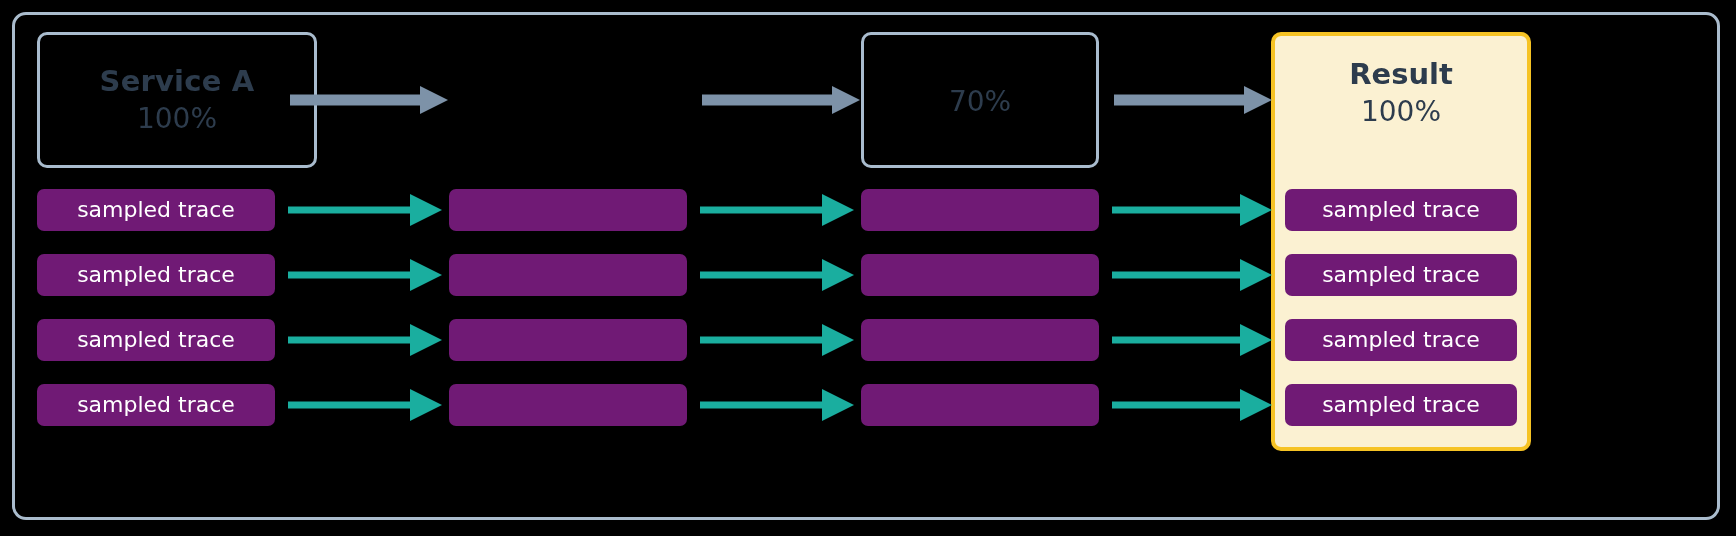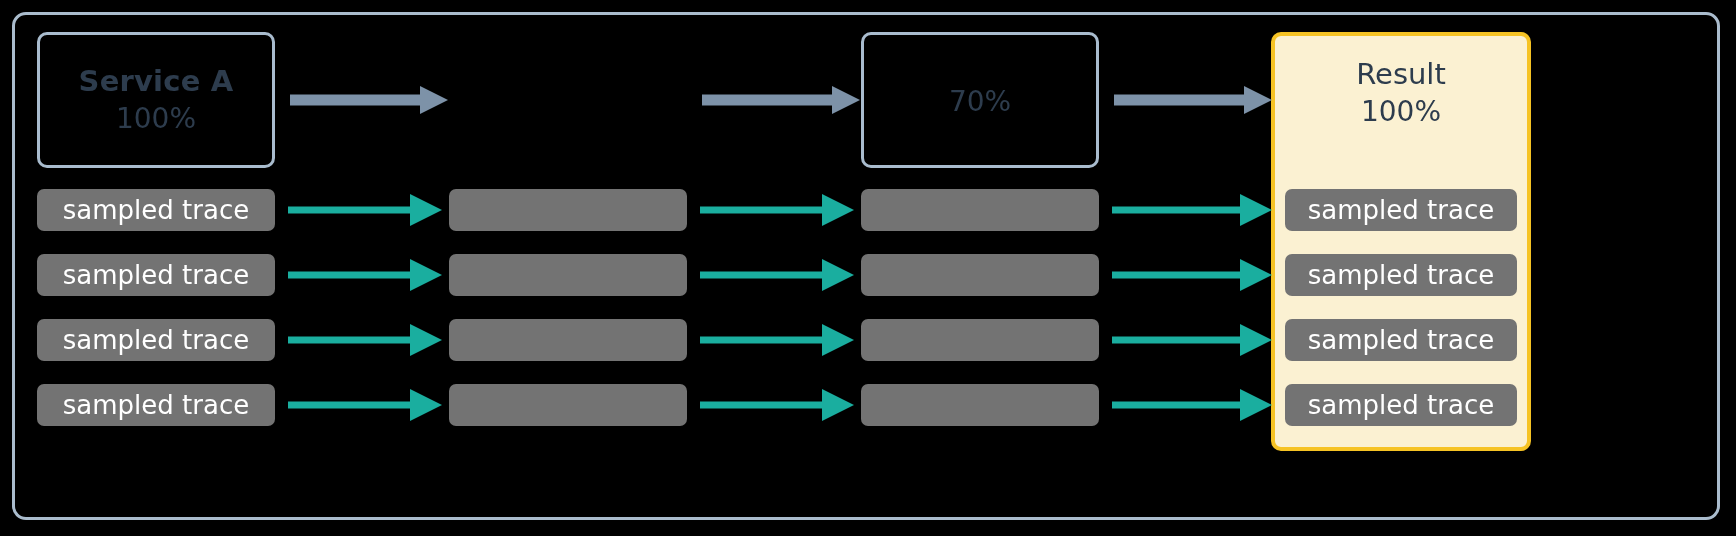--- a/index.html
+++ b/index.html
@@ -71,61 +71,61 @@
     left: 0;
     right: 0;
     top: 22px;
     display: flex;
     flex-direction: column;
     align-items: center;
     color: #2d3c4d;
   }
   .result-title {
     font-size: 29px;
-    font-weight: normal;
+    font-weight: bold;
     line-height: 1.15;
   }
   .result-pct {
     font-size: 28px;
     font-weight: normal;
     line-height: 1.2;
     margin-top: 4px;
   }
 
   
   .trace-bar {
     position: absolute;
     box-sizing: border-box;
-    background: #737373;
+    background: #701a75;
     border-radius: 7px;
     display: flex;
     align-items: center;
     justify-content: center;
     color: #ffffff;
-    font-size: 26px;
+    font-size: 22px;
     line-height: 1;
   }
 
   
   .layer {
     position: absolute;
     left: 0;
     top: 0;
     width: 100%;
     height: 100%;
   }
 </style>
 </head>
 <body>
 
 <div class="canvas">
 
   <div class="outer-frame"></div>
 
-  <div class="service-box" style="left:37px; top:32px; width:238px; height:136px;">
+  <div class="service-box" style="left:37px; top:32px; width:280px; height:136px;">
     <div class="service-title">Service A</div>
     <div class="service-pct">100%</div>
   </div>
 
 
   <div class="service-box" style="left:861px; top:32px; width:238px; height:136px;">
     <div class="service-pct">70%</div>
   </div>
 
   <div class="result-box" style="left:1271px; top:32px; width:260px; height:419px;">

